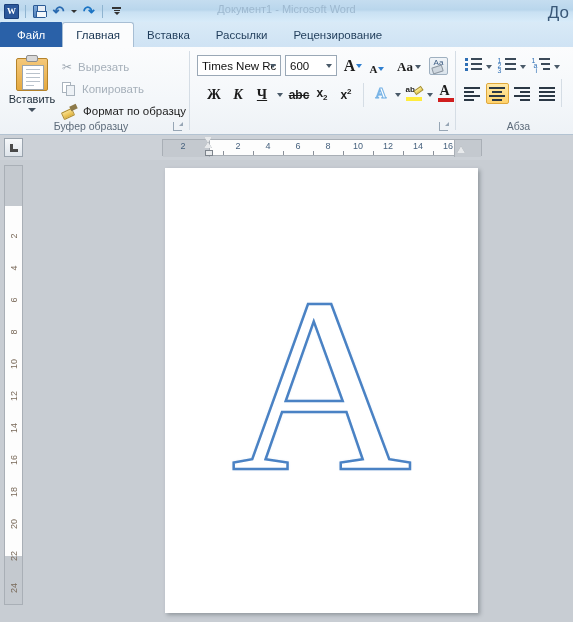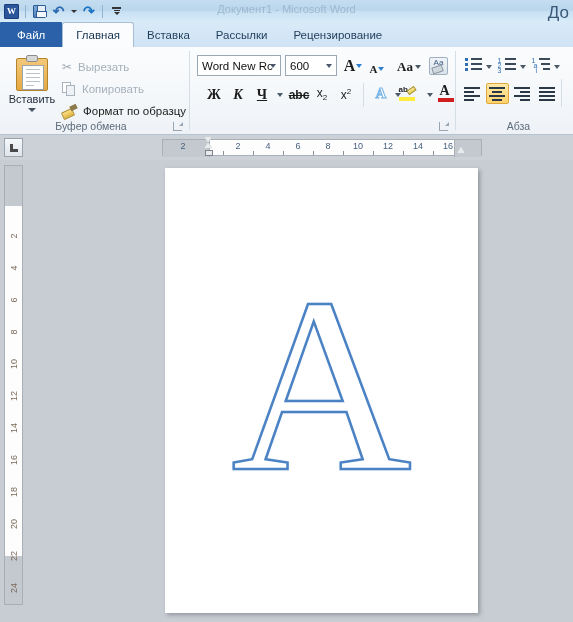--- a/index.html
+++ b/index.html
@@ -158,21 +158,21 @@
     font-size: 8px; color: #3a5a80; display:flex; align-items:flex-start; justify-content:center;
   }
   .clearfmt:after {
     content:""; position:absolute; left:2px; bottom:1px; width:9px; height:5px;
     background:#cfd7df; border:1px solid #8b96a1; transform: rotate(-18deg); border-radius:1px;
   }
   .bfmt { font-family: "Liberation Serif", serif; font-size: 14px; font-weight: bold; }
   .ifmt { font-family: "Liberation Serif", serif; font-size: 14px; font-weight: bold; font-style: italic; }
   .ufmt { font-family: "Liberation Serif", serif; font-size: 14px; font-weight: bold; text-decoration: underline; }
   .strikefmt { font-size: 12px; font-weight: bold; text-decoration: line-through; }
-  .subfmt, .supfmt { font-size: 12px; font-weight: normal; }
+  .subfmt, .supfmt { font-size: 12px; font-weight: bold; }
   .subfmt sub, .supfmt sup { font-size: 8px; }
   .texteffect {
     font-family: "Liberation Serif", serif; font-size: 15px; font-weight: bold;
     color: #fff; -webkit-text-stroke: 1px #79b4e6; text-shadow: 0 0 1px #79b4e6;
   }
   .highlighter { width: 17px; height: 17px; position: relative; }
   .highlighter .hl {
     position: absolute; left: 0; top: 0px; font-size: 8px; font-weight: bold; color: #1c1c1c;
   }
   .highlighter .bar { position: absolute; left: 0; bottom: 1px; width: 16px; height: 4px; background: #ffec3d; }
@@ -355,29 +355,29 @@
             <i></i>
             <i></i>
           </span>
         <span>Копировать</span>
       </div>
       <div class="cbitem" style="top:54px">
         <span class="brush"></span>
         <span>Формат по образцу</span>
       </div>
 
-      <div class="grouplabel" style="left:10px;right:18px;">Буфер обмена</div>
+      <div class="grouplabel" style="left:10px;right:18px;">Буфер образцу</div>
       <div class="launcher" style="right:8px;"></div>
       <div class="gdiv" style="right:0;"></div>
     </div>
 
     <div class="group" style="left:191px;width:265px;">
       <div style="position:absolute;left:6px;top:0;width:250px;height:70px;">
         <div class="fontname">
-          <span>Word New Rc</span>
+          <span>Times New Rc</span>
           <span class="combocaret"></span>
         </div>
         <div class="fontsize">
           <span>600</span>
           <span class="combocaret"></span>
         </div>
 
         <div class="rbtn" style="left:146px;top:9px;width:20px;height:19px;align-items:flex-end">
           <span class="growA" style="font-size:16px">A</span>
           <span class="bluearrow"></span>
@@ -419,21 +419,21 @@
         </div>
 
         <div class="gdiv" style="left:166px;top:36px;height:24px;"></div>
 
         <div class="rbtn" style="left:174px;top:36px;width:20px;height:21px;">
           <span class="texteffect">A</span>
         </div>
         <div class="rbtn" style="left:196px;top:42px;width:10px;height:12px;">
           <span class="smallcaret"></span>
         </div>
-        <div class="rbtn" style="left:201px;top:37px;width:18px;height:19px;">
+        <div class="rbtn" style="left:208px;top:37px;width:18px;height:19px;">
           <span class="highlighter">
             <span class="hl">ab</span>
             <span class="pen"></span>
             <span class="bar"></span>
           </span>
         </div>
         <div class="rbtn" style="left:228px;top:42px;width:10px;height:12px;">
           <span class="smallcaret"></span>
         </div>
         <div class="rbtn" style="left:240px;top:37px;width:18px;height:19px;">

